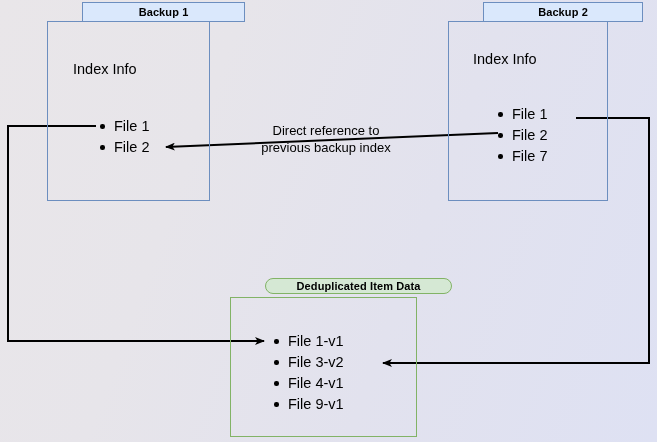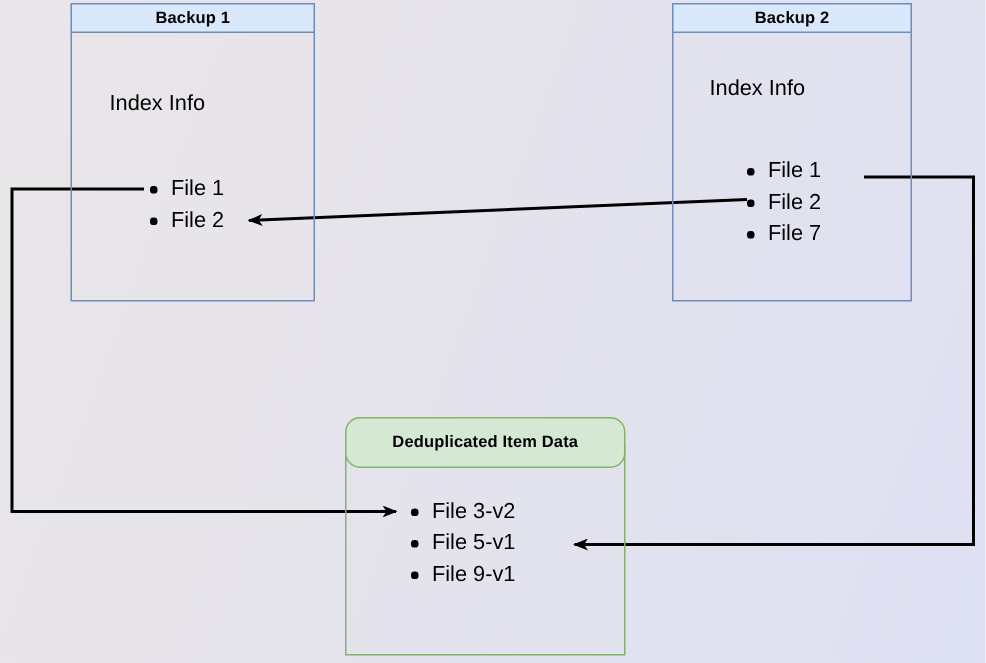--- a/index.html
+++ b/index.html
@@ -32,20 +32,21 @@
     box-sizing: border-box;
     border: 1px solid #6c8ebf;
     background: #dae8fc;
     display: flex;
     align-items: center;
     justify-content: center;
     font-size: 11px;
     font-weight: bold;
     color: #000000;
     letter-spacing: 0.1px;
+    margin-left: 35px;
   }
   .box-header.green {
     border-color: #82b366;
     background: #d5e8d4;
   }
   .index-label {
     position: absolute;
     font-size: 14.5px;
     color: #000000;
     white-space: nowrap;
@@ -138,29 +139,34 @@
     </li>
     <li>
       <span>File 2</span>
     </li>
     <li>
       <span>File 7</span>
     </li>
   </ul>
 
   <div class="box green" style="left:230px; top:297px; width:187px; height:140px;"></div>
-  <div class="box-header green" style="left:230px; top:278px; width:187px; height:34px;border-radius:10px;">
+  <div class="box-header green" style="left:230px; top:278px; width:187px; height:16px;border-radius:10px;">
     <span>Deduplicated Item Data</span>
   </div>
   <ul class="file-list" style="left:274px; top:331px;">
     <li>
+      <span>File 1-v1</span>
+    </li>
+    <li>
       <span>File 3-v2</span>
     </li>
     <li>
-      <span>File 5-v1</span>
+      <span>File 4-v1</span>
     </li>
     <li>
       <span>File 9-v1</span>
     </li>
   </ul>
 
+  <div class="caption" style="left:248px; top:122px; width:156px;">Direct reference to
+previous backup index</div>
 
 </div>
 
 </body></html>

